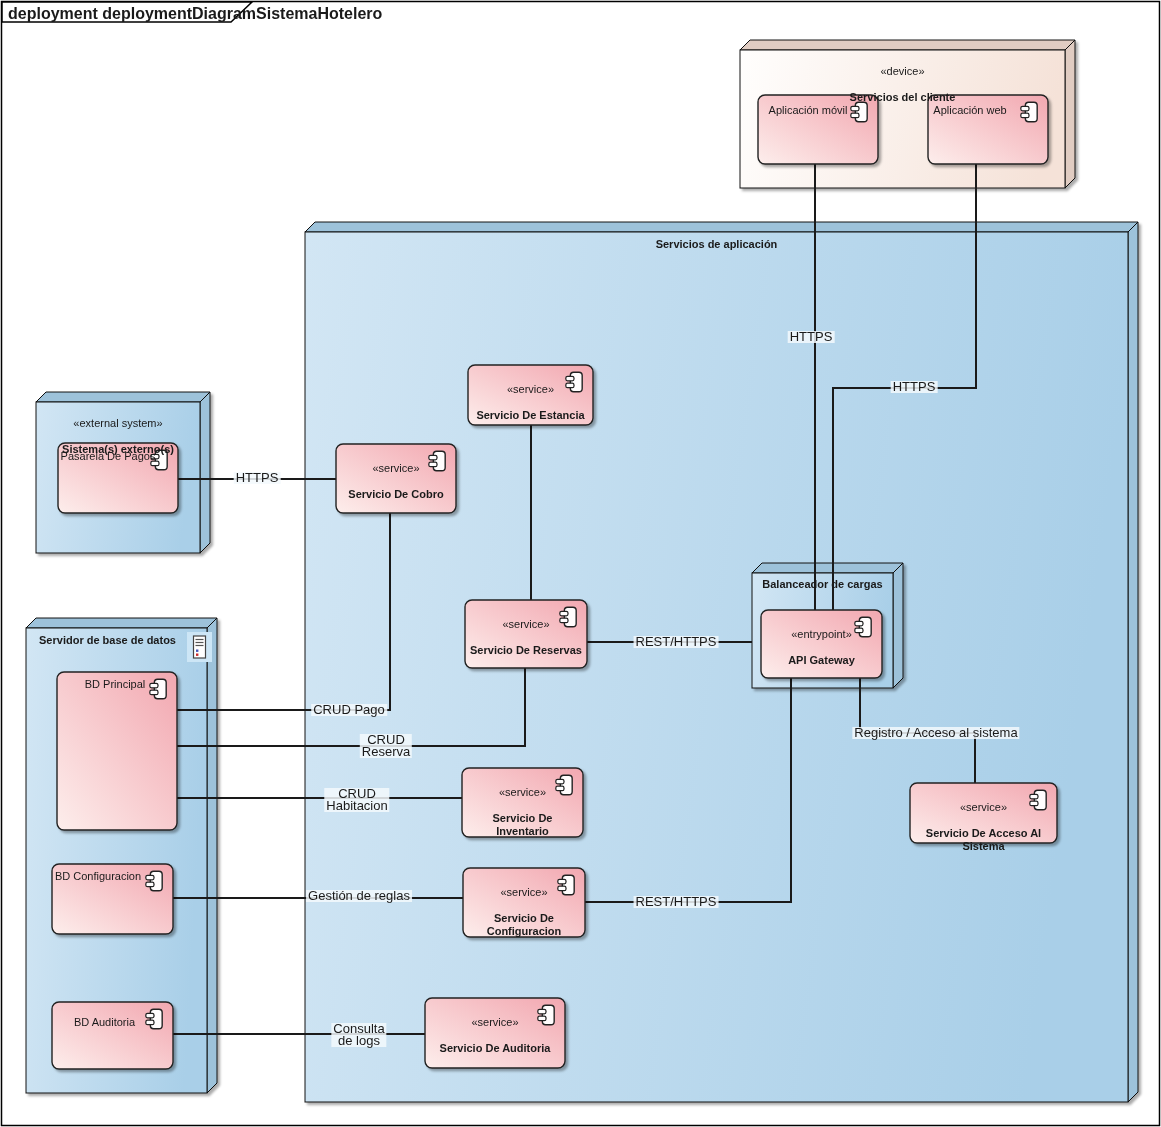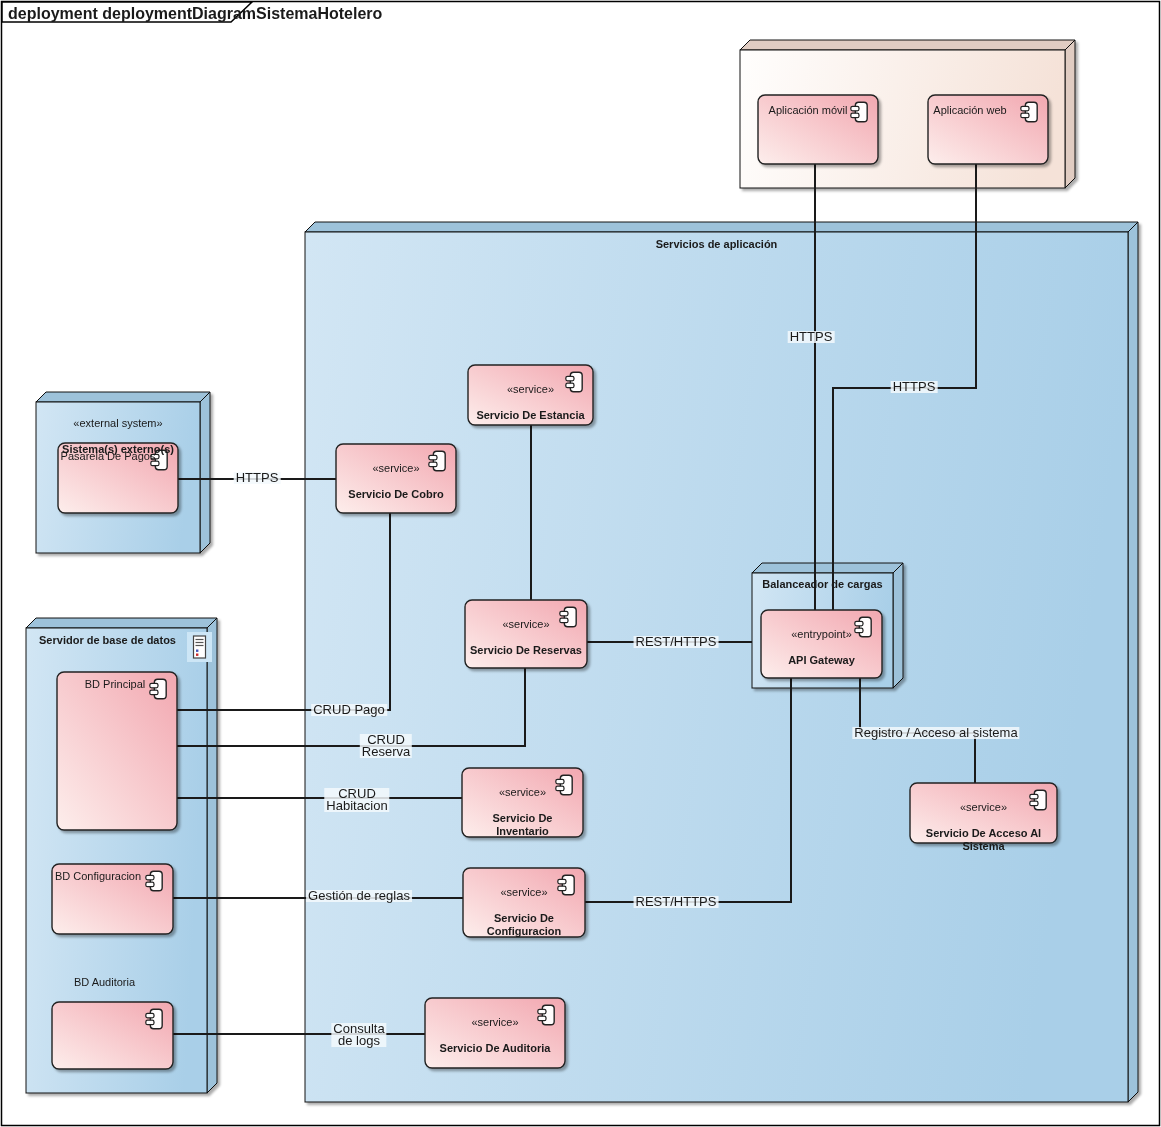--- a/index.html
+++ b/index.html
@@ -131,34 +131,38 @@
     <line x1="195.5" y1="639.5" x2="203.5" y2="639.5" stroke="#555" stroke-width="1.2"></line>
     <line x1="195.5" y1="642.5" x2="203.5" y2="642.5" stroke="#555" stroke-width="1.2"></line>
     <line x1="195.5" y1="645.5" x2="203.5" y2="645.5" stroke="#555" stroke-width="1.2"></line>
     <rect x="196" y="649.5" width="2.4" height="2.4" fill="#4455bb"></rect>
     <rect x="196" y="653.5" width="2.4" height="2.4" fill="#cc2a2a"></rect>
   </g>
 </svg>
 
   <div class="frame-title">deployment deploymentDiagramSistemaHotelero</div>
 
+  <div class="lbl" style="left:740px;top:52px;width:325px;">
+    <div class="stereo">«device»</div>
+    <div class="cname">Servicios del cliente</div>
+  </div>
   <div class="lbl node-title" style="left:305px;top:238px;width:823px;">Servicios de aplicación</div>
   <div class="lbl" style="left:36px;top:404px;width:164px;">
     <div class="stereo">«external system»</div>
     <div class="cname">Sistema(s) externo(s)</div>
   </div>
   <div class="lbl node-title" style="left:26px;top:634px;width:181px;padding-right:18px;box-sizing:border-box;">Servidor de base de datos</div>
   <div class="lbl node-title" style="left:752px;top:578px;width:141px;">Balanceador de cargas</div>
 
   <div class="lbl cname" style="left:758px;top:104px;width:120px;padding-right:20px;box-sizing:border-box;">Aplicación móvil</div>
   <div class="lbl cname" style="left:928px;top:104px;width:104px;padding-right:20px;box-sizing:border-box;">Aplicación web</div>
   <div class="lbl cname" style="left:58px;top:450px;width:120px;padding-right:20px;box-sizing:border-box;">Pasarela De Pagos</div>
   <div class="lbl cname" style="left:57px;top:678px;width:120px;padding-right:20px;box-sizing:border-box;padding-left:16px;">BD Principal</div>
   <div class="lbl cname" style="left:52px;top:870px;width:112px;padding-right:20px;box-sizing:border-box;">BD Configuracion</div>
-  <div class="lbl cname" style="left:52px;top:976px;width:121px;padding-right:16px;box-sizing:border-box;">BD Auditoria</div>
+  <div class="lbl cname" style="left:52px;top:1016px;width:121px;padding-right:16px;box-sizing:border-box;">BD Auditoria</div>
 
   <div class="lbl" style="left:468px;top:370px;width:125px;">
     <div class="stereo">«service»</div>
     <div class="cname">Servicio De Estancia</div>
   </div>
   <div class="lbl" style="left:336px;top:449px;width:120px;">
     <div class="stereo">«service»</div>
     <div class="cname">Servicio De Cobro</div>
   </div>
   <div class="lbl" style="left:465px;top:605px;width:122px;">

